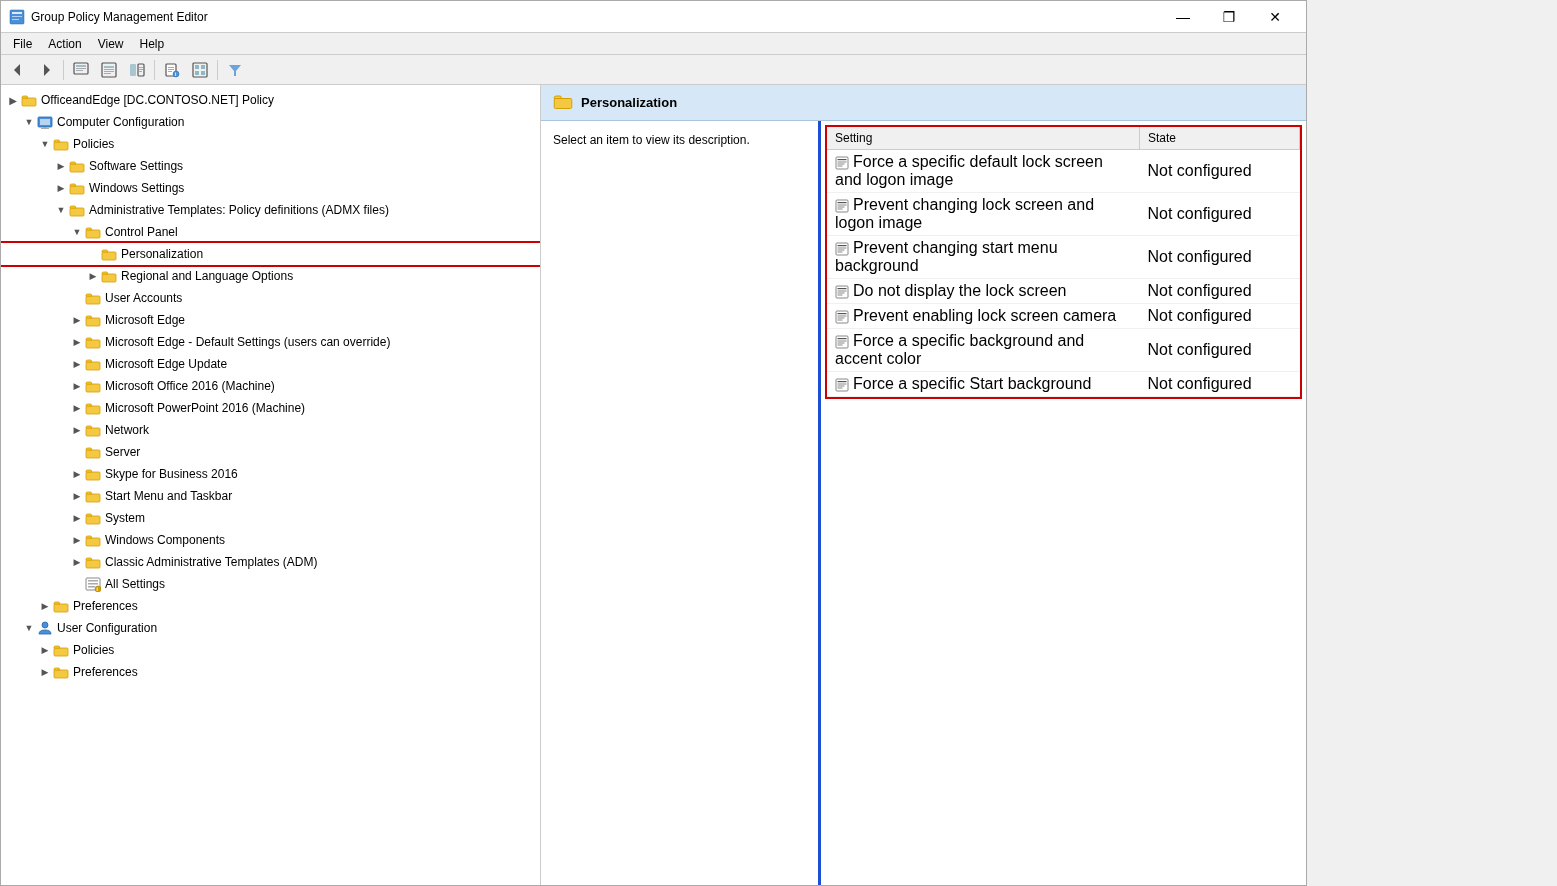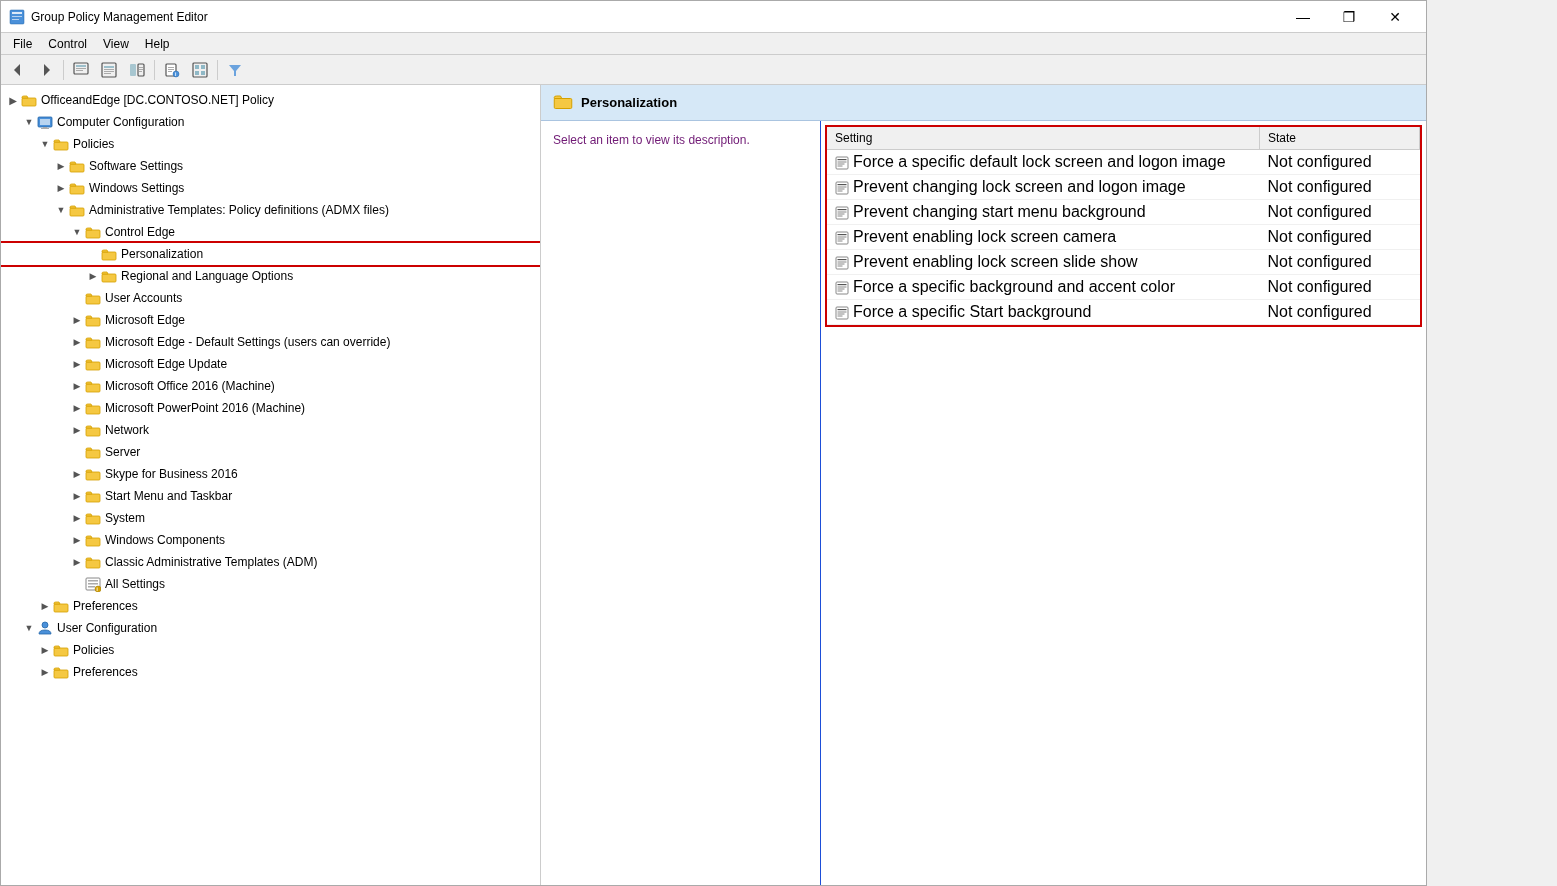--- a/index.html
+++ b/index.html
@@ -5,21 +5,21 @@
     * { margin: 0; padding: 0; box-sizing: border-box; }
     body {
       font-family: 'Segoe UI', Tahoma, sans-serif;
       font-size: 12px;
       background: #f0f0f0;
       user-select: none;
     }
 
     
     .window {
-      width: 1427px;
+      width: 1307px;
       height: 886px;
       background: #f0f0f0;
       border: 1px solid #aaa;
       display: flex;
       flex-direction: column;
       overflow: hidden;
     }
 
     .title-bar {
       height: 32px;
@@ -197,22 +197,22 @@
     .right-split {
       display: flex;
       flex: 1;
       overflow: hidden;
     }
 
     .description-pane {
       width: 280px;
       padding: 12px;
       font-size: 12px;
-      color: #701a75;
-      border-right: 1px solid #1d4ed8;
+      color: #000000;
+      border-right: 3px solid #1d4ed8;
       flex-shrink: 0;
     }
 
     
     .settings-pane {
       flex: 1;
       overflow-y: auto;
       overflow-x: auto;
     }
 
@@ -264,21 +264,21 @@
     <span class="title-bar-title">Group Policy Management Editor</span>
     <div class="title-bar-controls">
       <button class="title-bar-btn">—</button>
       <button class="title-bar-btn">❐</button>
       <button class="title-bar-btn close">✕</button>
     </div>
   </div>
 
   <div class="menu-bar">
     <span class="menu-item">File</span>
-    <span class="menu-item">Control</span>
+    <span class="menu-item">Action</span>
     <span class="menu-item">View</span>
     <span class="menu-item">Help</span>
   </div>
 
   <div class="toolbar">
     <button class="toolbar-btn">
       <svg width="16" height="16" viewBox="0 0 16 16">
           <polygon points="10,2 4,8 10,14" fill="#555"></polygon>
         </svg>
     </button>
@@ -415,21 +415,21 @@
       </div>
 
       <div class="tree-item" style="padding-left: 68px;">
         <span class="tree-expander">▼</span>
         <span class="folder-icon">
           <svg class="folder-svg" viewBox="0 0 16 14">
             <rect x="1" y="5" width="14" height="8" rx="1" fill="#f5c842" stroke="#d4a000" stroke-width="0.8"></rect>
             <path d="M1 5 L1 4 Q1 3 3 3 L6 3 L7 5 Z" fill="#f5c842" stroke="#d4a000" stroke-width="0.8"></path>
           </svg>
         </span>
-        <span class="tree-label">Control Edge</span>
+        <span class="tree-label">Control Panel</span>
       </div>
 
       <div class="tree-item highlighted" style="padding-left: 84px; outline: 2px solid #cc0000; background: #fff;">
         <span class="tree-expander empty">▶</span>
         <span class="folder-icon">
           <svg class="folder-svg" viewBox="0 0 16 14">
             <rect x="1" y="5" width="14" height="8" rx="1" fill="#f5c842" stroke="#d4a000" stroke-width="0.8"></rect>
             <path d="M1 5 L1 4 Q1 3 3 3 L6 3 L7 5 Z" fill="#f5c842" stroke="#d4a000" stroke-width="0.8"></path>
           </svg>
         </span>
@@ -718,33 +718,33 @@
                   </tr>
                   <tr>
                     <td><span style="display: inline-flex; align-items: center; margin-right: 4px; vertical-align: middle;">
                         <svg width="14" height="14" viewBox="0 0 14 14">
                           <rect x="1" y="1" width="12" height="12" rx="1" fill="white" stroke="#888" stroke-width="1"></rect>
                           <rect x="2.5" y="3" width="9" height="1.2" fill="#555"></rect>
                           <rect x="2.5" y="5.5" width="9" height="1" fill="#888"></rect>
                           <rect x="2.5" y="7.5" width="7" height="1" fill="#888"></rect>
                           <rect x="2.5" y="9.5" width="5" height="1" fill="#888"></rect>
                         </svg>
-                      </span><span>Prevent enabling lock screen camera</span></td>
+                      </span><span>Do not display the lock screen</span></td>
                     <td>Not configured</td>
                   </tr>
                   <tr>
                     <td><span style="display: inline-flex; align-items: center; margin-right: 4px; vertical-align: middle;">
                         <svg width="14" height="14" viewBox="0 0 14 14">
                           <rect x="1" y="1" width="12" height="12" rx="1" fill="white" stroke="#888" stroke-width="1"></rect>
                           <rect x="2.5" y="3" width="9" height="1.2" fill="#555"></rect>
                           <rect x="2.5" y="5.5" width="9" height="1" fill="#888"></rect>
                           <rect x="2.5" y="7.5" width="7" height="1" fill="#888"></rect>
                           <rect x="2.5" y="9.5" width="5" height="1" fill="#888"></rect>
                         </svg>
-                      </span><span>Prevent enabling lock screen slide show</span></td>
+                      </span><span>Prevent enabling lock screen camera</span></td>
                     <td>Not configured</td>
                   </tr>
                   <tr>
                     <td><span style="display: inline-flex; align-items: center; margin-right: 4px; vertical-align: middle;">
                         <svg width="14" height="14" viewBox="0 0 14 14">
                           <rect x="1" y="1" width="12" height="12" rx="1" fill="white" stroke="#888" stroke-width="1"></rect>
                           <rect x="2.5" y="3" width="9" height="1.2" fill="#555"></rect>
                           <rect x="2.5" y="5.5" width="9" height="1" fill="#888"></rect>
                           <rect x="2.5" y="7.5" width="7" height="1" fill="#888"></rect>
                           <rect x="2.5" y="9.5" width="5" height="1" fill="#888"></rect>

